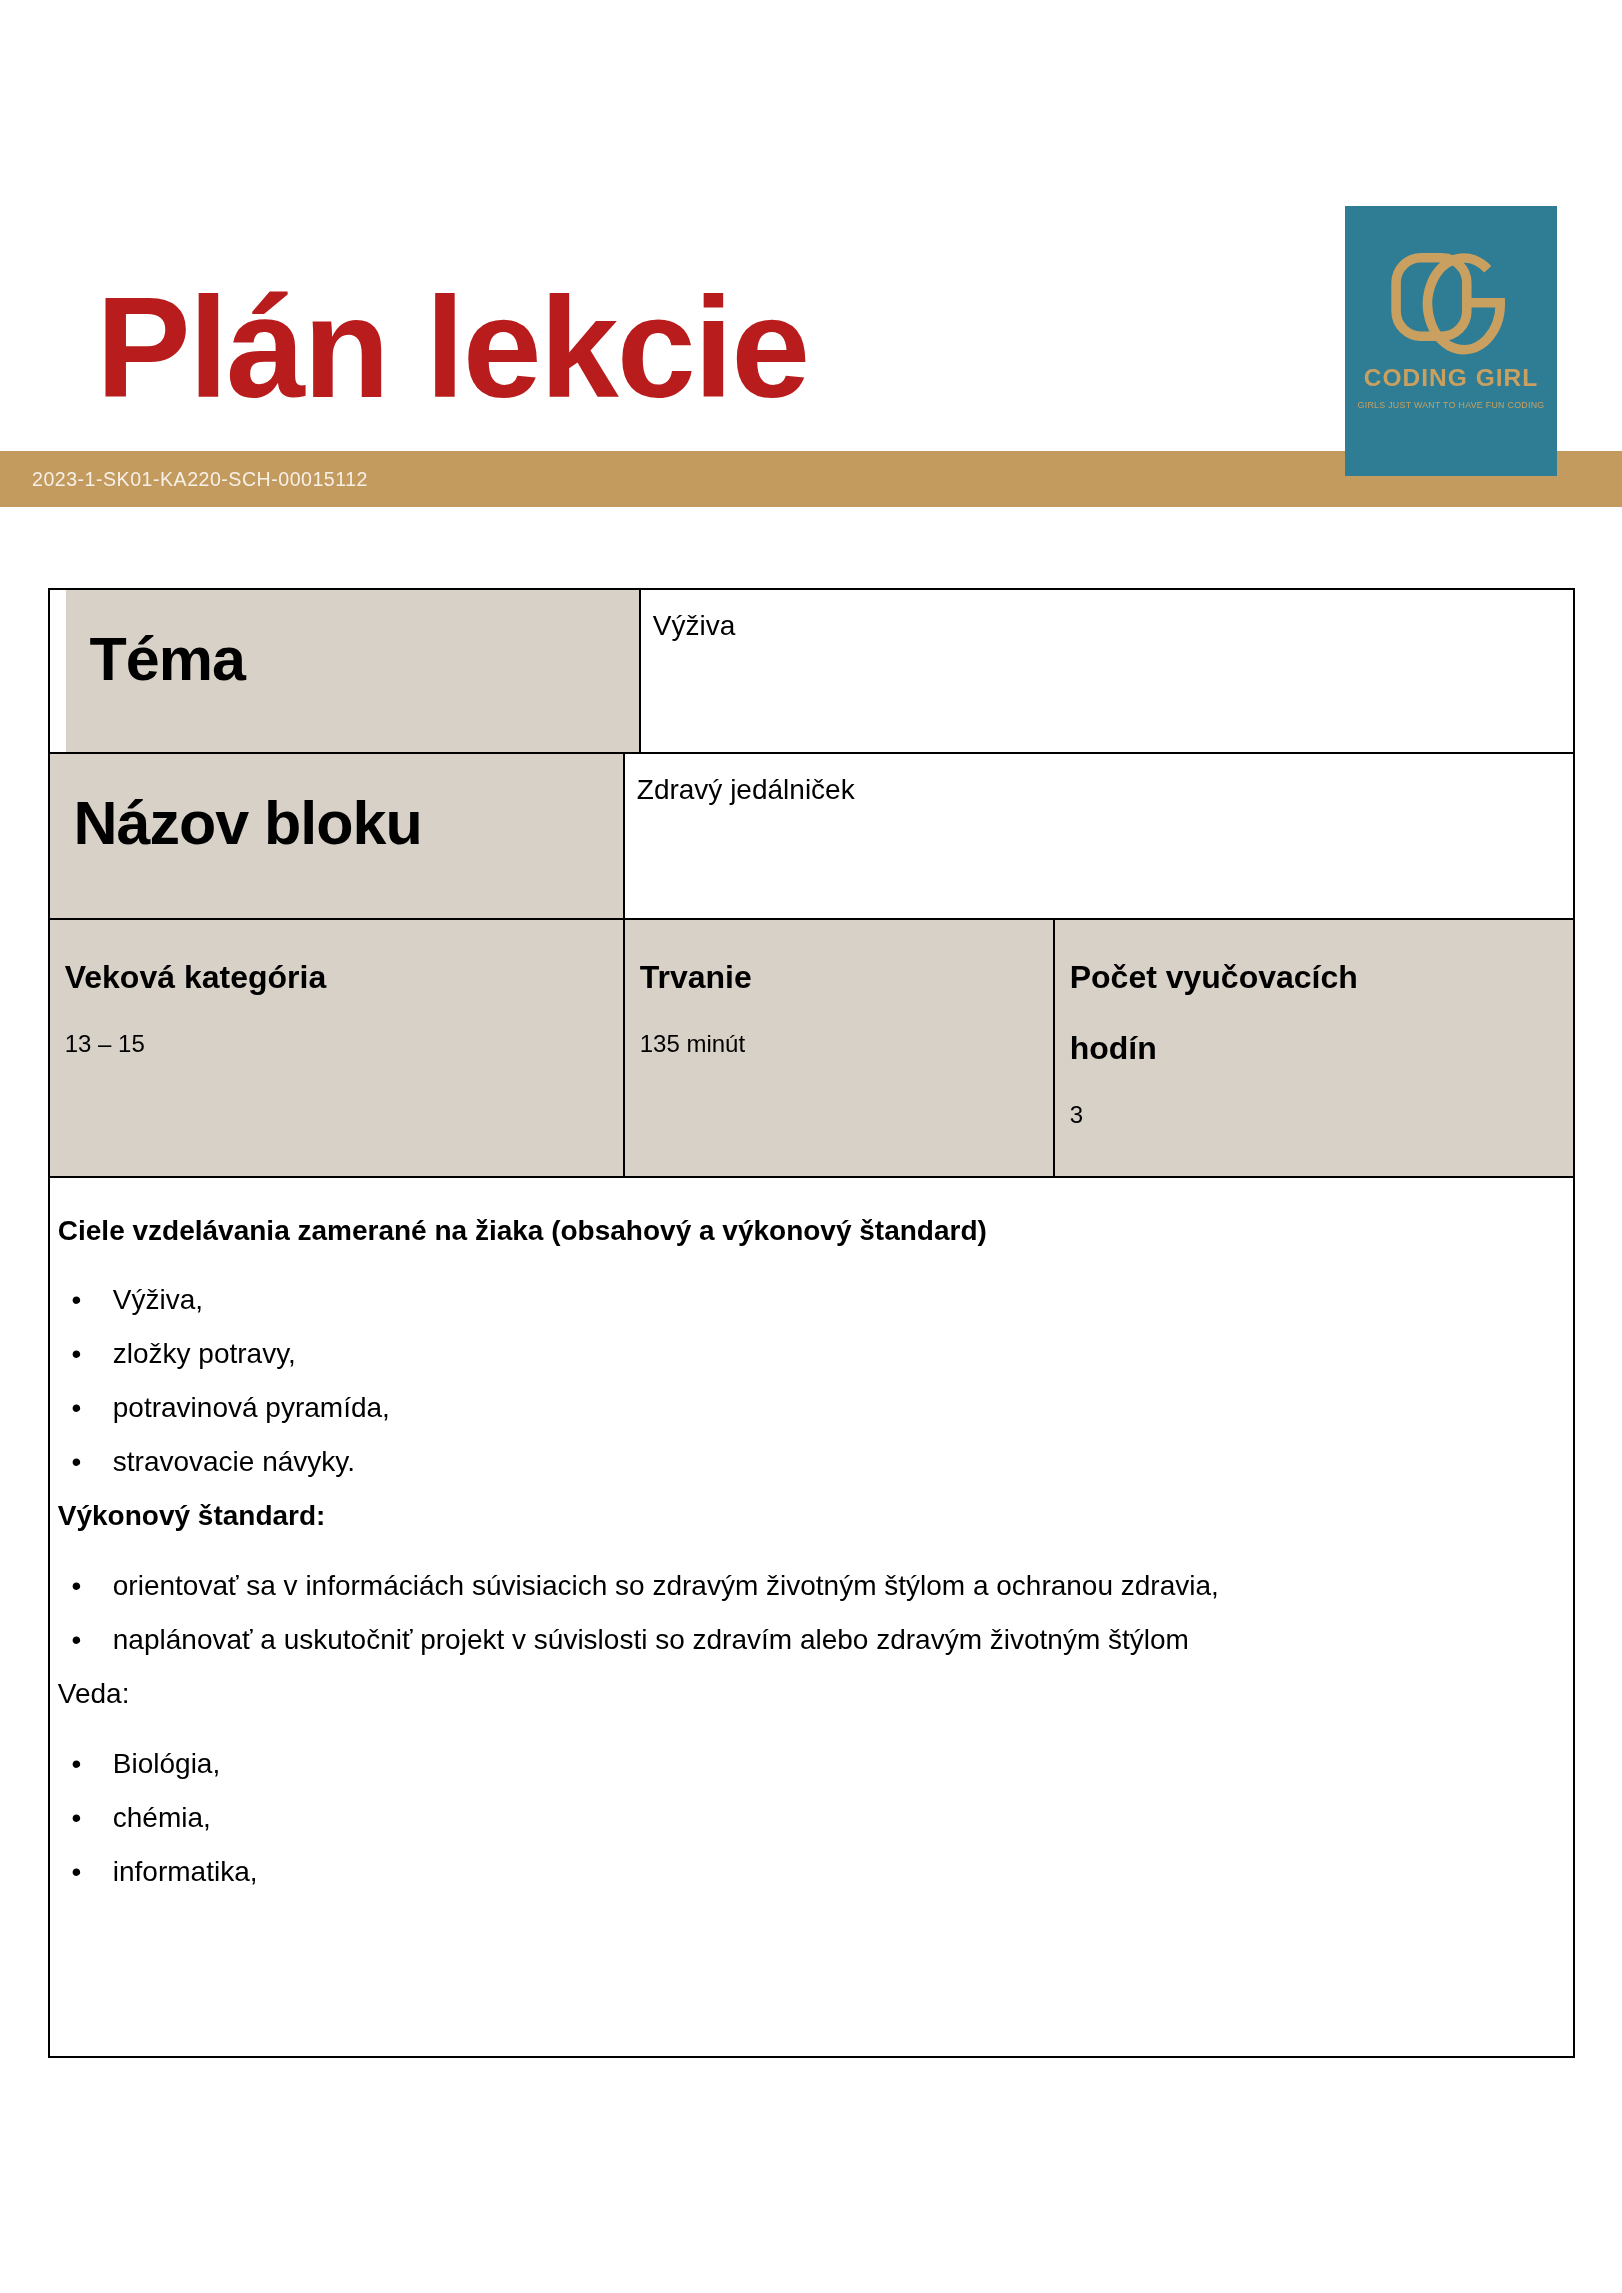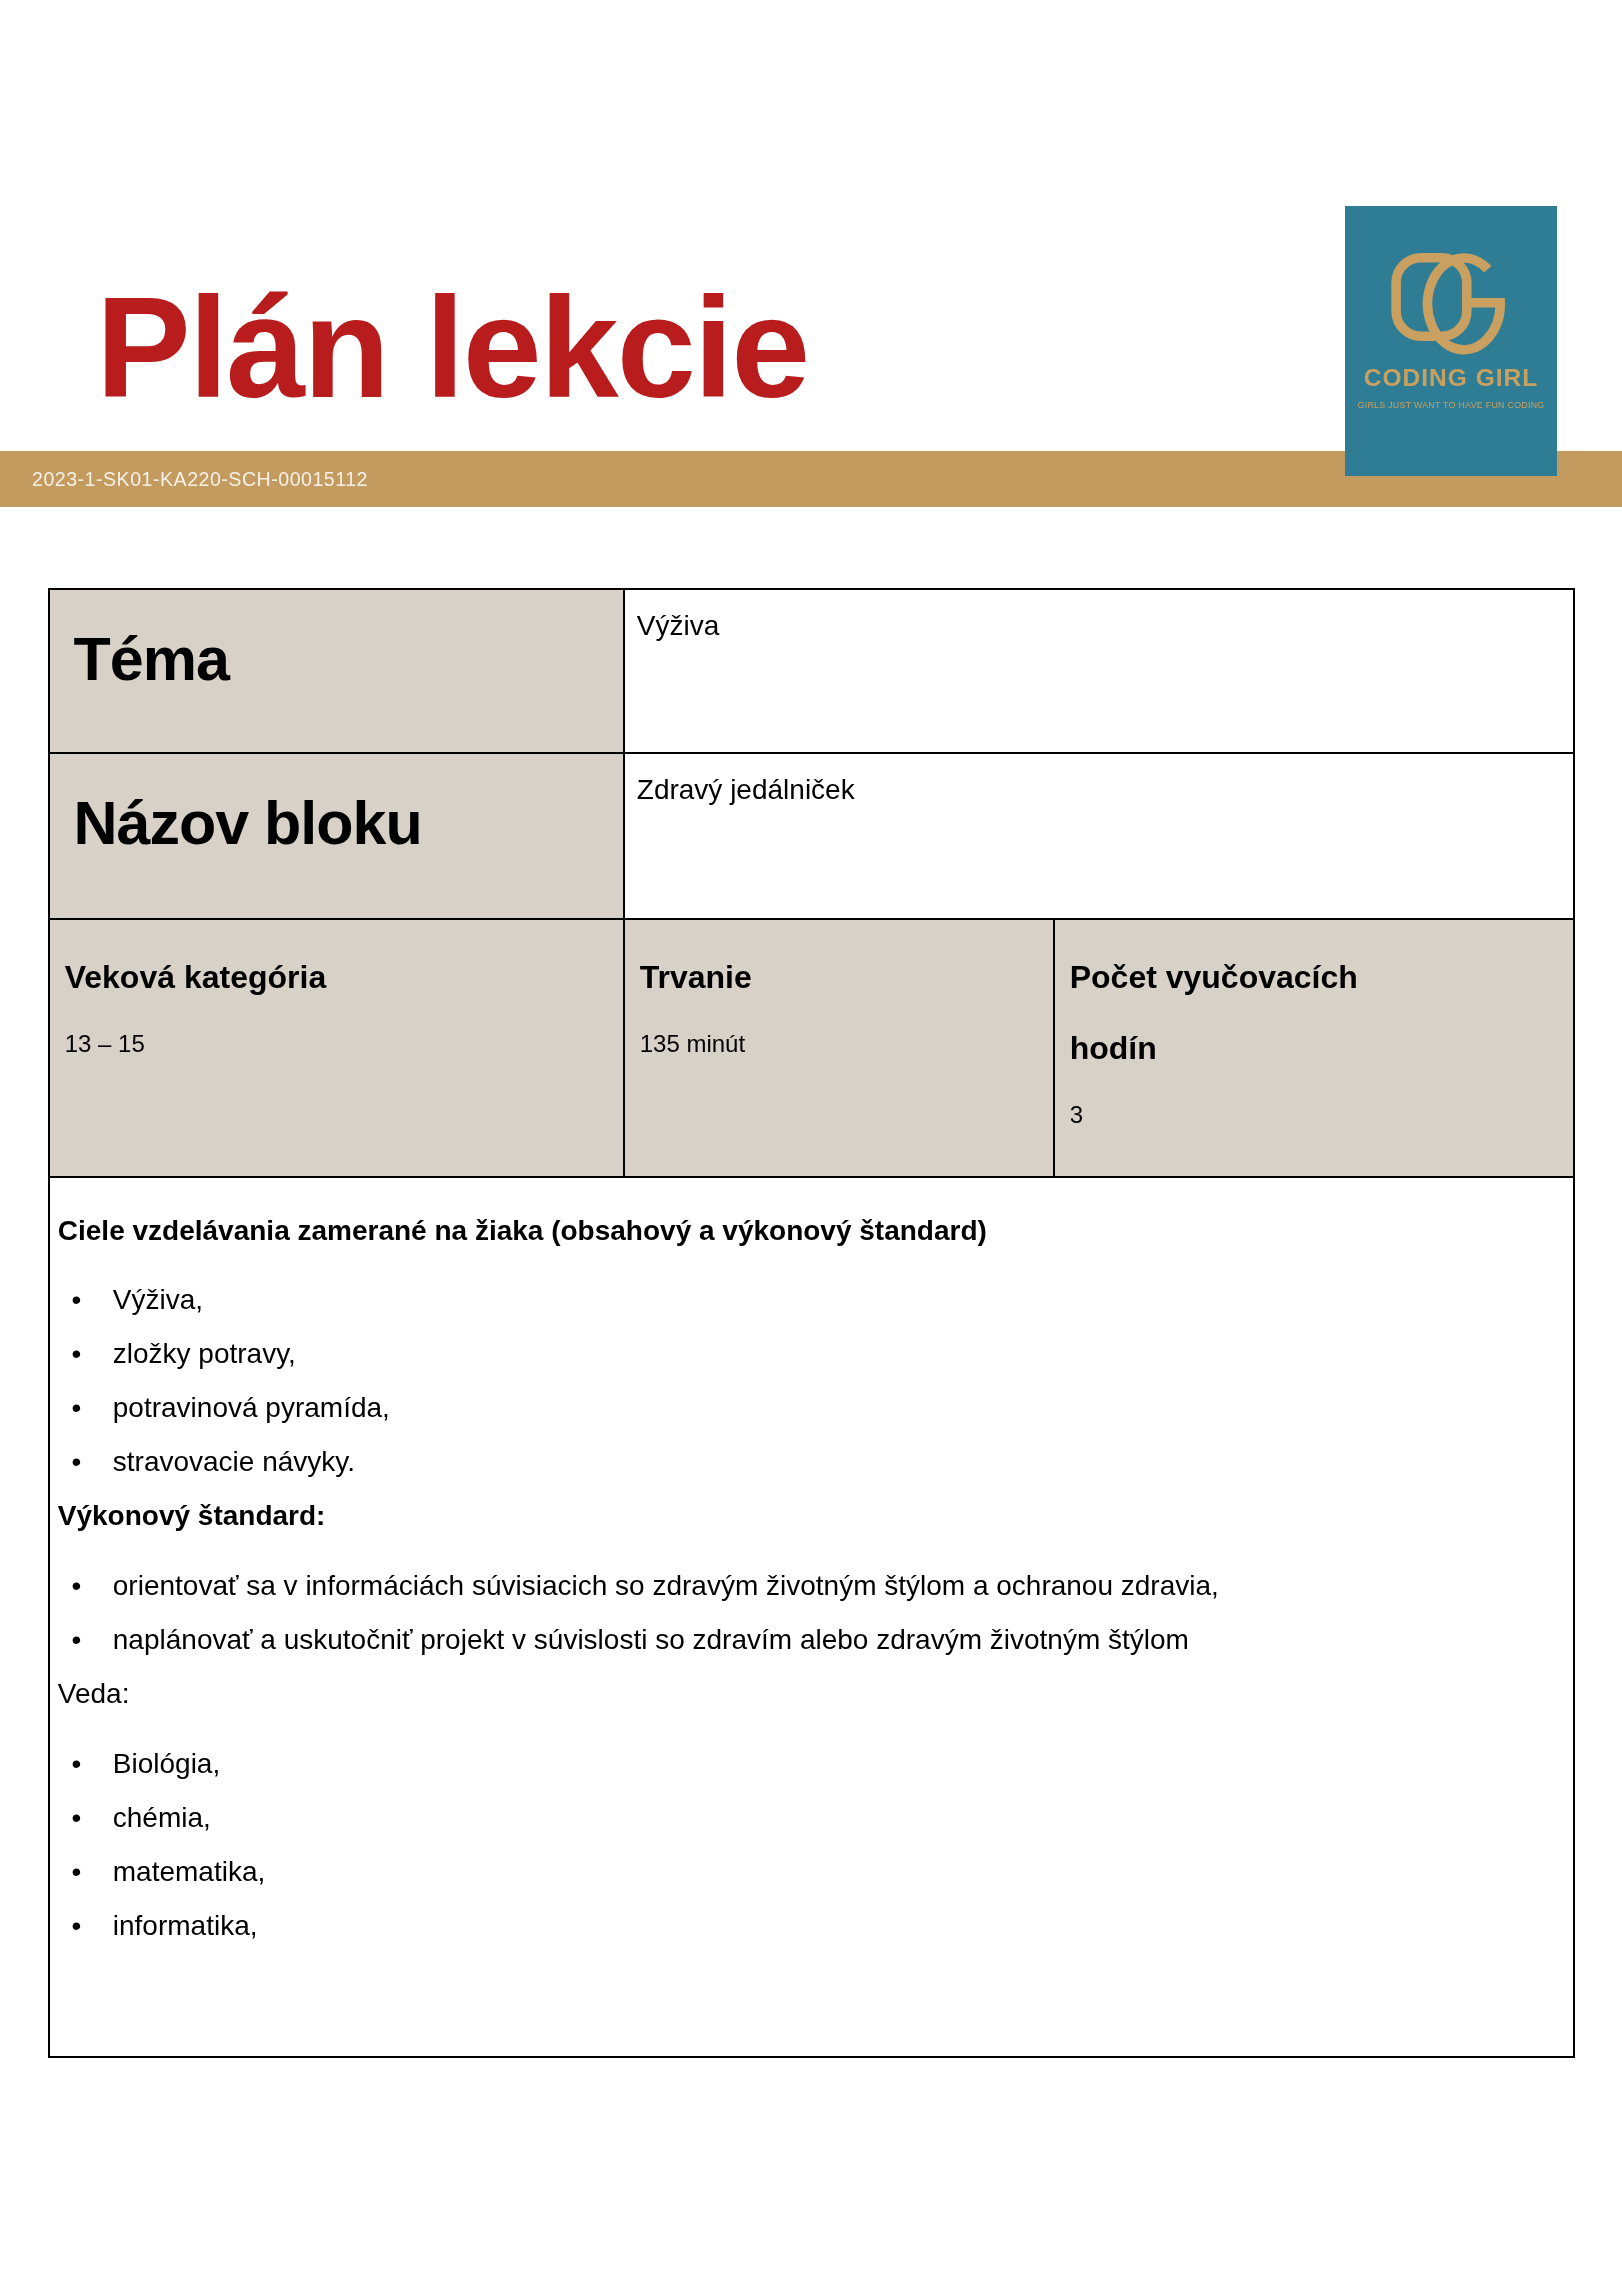--- a/index.html
+++ b/index.html
@@ -43,21 +43,21 @@
     position:absolute; left:48px; top:588px; width:1527px; height:1470px;
     border:2.9px solid #000; box-sizing:border-box;
     display:flex; flex-direction:column; background:#fff;
   }
   .t-row { display:flex; box-sizing:border-box; flex:none; }
   .t-row + .t-row { border-top:2.9px solid #000; }
   .cell { box-sizing:border-box; overflow:hidden; }
   .cell + .cell { border-left:2.9px solid #000; }
   .beige { background:#D8D1C7; }
 
-  .row-1 { height:162px; }
+  .row-1 { height:162px;padding-left:16px; }
   .row-2 { height:166px; }
   .row-3 { height:258px; }
   .row-4 { flex:1; }
 
   .row-1 .c1, .row-2 .c1 { width:573px; flex:none; padding:39px 19.6px 0 23.5px; }
   .row-1 .c2, .row-2 .c2 { flex:1; padding:19.6px 13.7px 0 11.8px; font-size:28px; }
   .big-label { font-size:61px; font-weight:bold; line-height:1; letter-spacing:-1px; }
 
   .row-3 .cell { padding:21.6px 17.6px 0 14.7px; }
   .row-3 .c1 { width:573px; flex:none; }
@@ -147,21 +147,20 @@
 
         <li><span>orientovať sa v informáciách súvisiacich so zdravým životným štýlom a ochranou zdravia,</span></li>
             <li><span>naplánovať a uskutočniť projekt v súvislosti so zdravím alebo zdravým životným štýlom</span></li>
           </ul>
 
         <p class="mt">Veda:</p>
         <ul class="bullets">
 
         <li><span>Biológia,</span></li>
             <li><span>chémia,</span></li>
-            <li><span>matematika,</span></li>
             <li><span>informatika,</span></li>
           </ul>
       </div>
     </div>
 
   </div>
 </div>
 
 
 </body></html>

